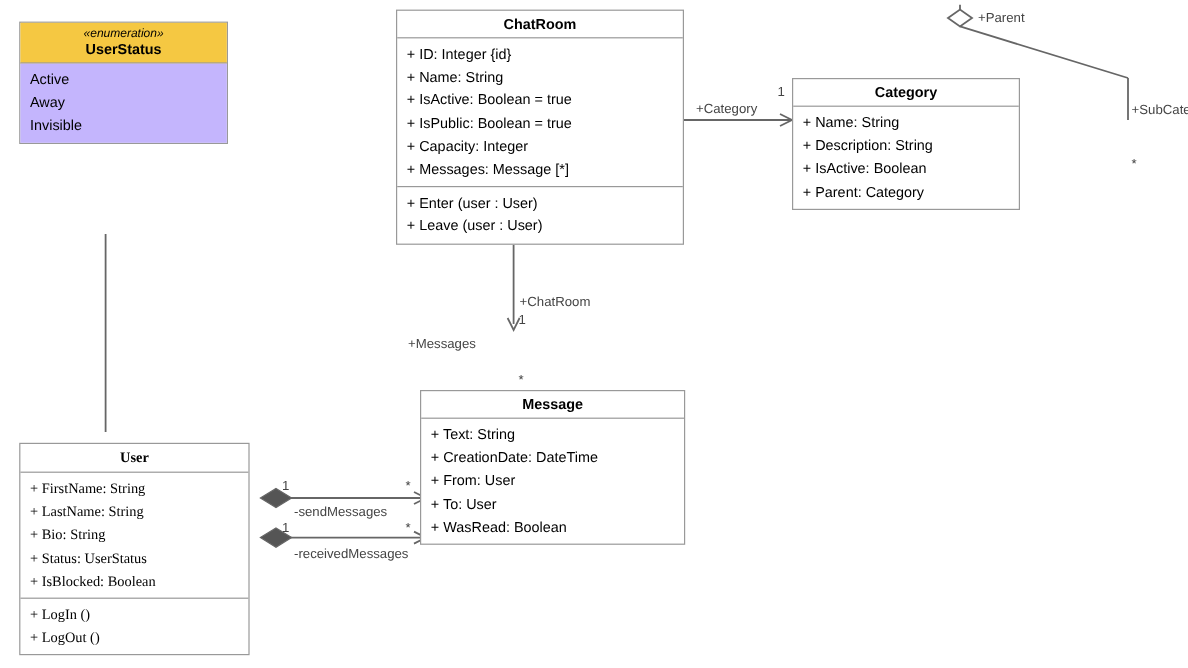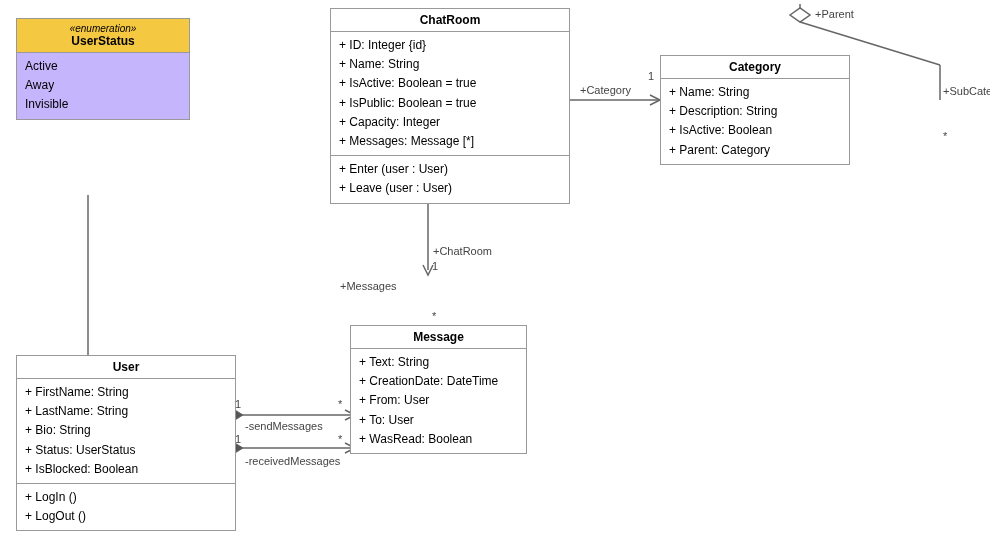--- a/index.html
+++ b/index.html
@@ -171,50 +171,50 @@
       <p>+ IsPublic: Boolean = true</p>
       <p>+ Capacity: Integer</p>
       <p>+ Messages: Message [*]</p>
     </div>
     <div class="uml-section">
       <p>+ Enter (user : User)</p>
       <p>+ Leave (user : User)</p>
     </div>
   </div>
 
-  <div class="uml-box" style="left:660px; top:55px; width:190px;">
+  <div class="uml-box" style="left:660px; top:65px; width:190px;">
     <div class="uml-header">
       <span>Category</span>
     </div>
     <div class="uml-section">
       <p>+ Name: String</p>
       <p>+ Description: String</p>
       <p>+ IsActive: Boolean</p>
       <p>+ Parent: Category</p>
     </div>
   </div>
 
-  <div class="uml-box" style="left:16px; top:355px; width:220px;">
+  <div class="uml-box" style="left:16px; top:369px; width:192px;font-family:Liberation Serif, serif;">
     <div class="uml-header">
       <span>User</span>
     </div>
     <div class="uml-section">
       <p>+ FirstName: String</p>
       <p>+ LastName: String</p>
       <p>+ Bio: String</p>
       <p>+ Status: UserStatus</p>
       <p>+ IsBlocked: Boolean</p>
     </div>
     <div class="uml-section">
       <p>+ LogIn ()</p>
       <p>+ LogOut ()</p>
     </div>
   </div>
 
-  <div class="uml-box" style="left:350px; top:325px; width:177px;">
+  <div class="uml-box" style="left:350px; top:325px; width:221px;">
     <div class="uml-header">
       <span>Message</span>
     </div>
     <div class="uml-section">
       <p>+ Text: String</p>
       <p>+ CreationDate: DateTime</p>
       <p>+ From: User</p>
       <p>+ To: User</p>
       <p>+ WasRead: Boolean</p>
     </div>

